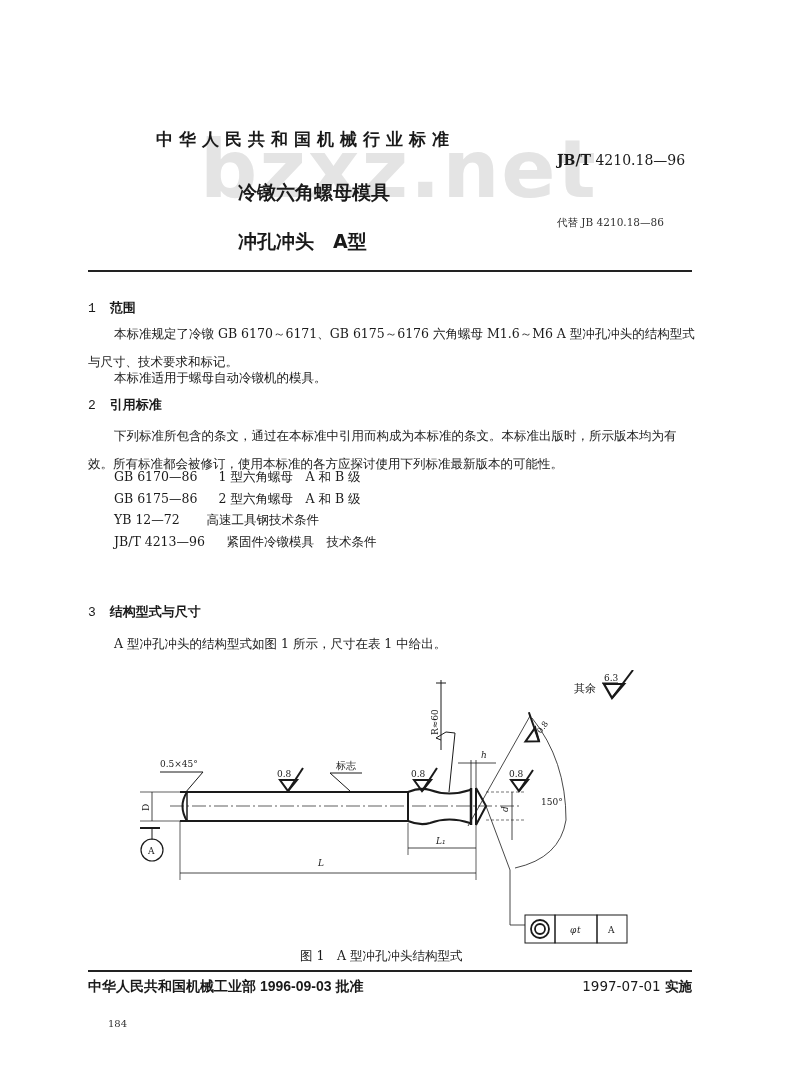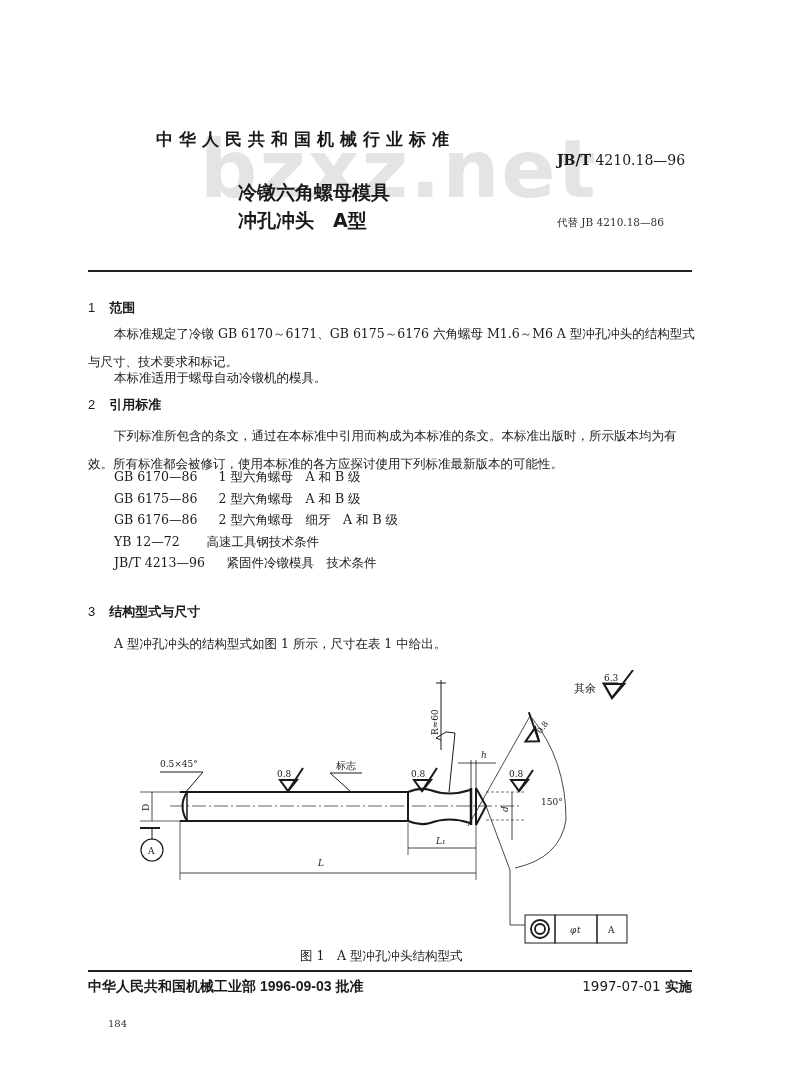--- a/index.html
+++ b/index.html
@@ -6,23 +6,23 @@
   body { width: 800px; height: 1072px; position: relative; overflow: hidden;
          font-family: "DejaVu Serif", "Liberation Serif", serif; color: #1a1a1a; }
   .abs { position: absolute; }
   .watermark { position: absolute; left: 200px; top: 130px; font-family: "DejaVu Sans", "Liberation Sans", sans-serif;
                font-weight: bold; font-size: 80px; color: #e4e4e4; letter-spacing: 2px; z-index: 0; line-height: 1; }
   .hdr-org { left: 120px; top: 128px; font-family: "DejaVu Sans", sans-serif; font-weight: bold; font-size: 17px; letter-spacing: 6px; z-index: 1; margin-left: 36px; }
   .std-no { left: 557px; top: 152px; font-size: 14px; z-index: 1; }
   .std-no b { font-family: "DejaVu Serif", serif; }
   .replaces { left: 557px; top: 190px; font-size: 10.5px; color: #333; z-index: 1; margin-top: 26px; }
   .title1 { left: 238px; top: 180px; font-family: "DejaVu Sans", sans-serif; font-weight: bold; font-size: 19px; z-index: 1; }
-  .title2 { left: 238px; top: 208px; font-family: "DejaVu Sans", sans-serif; font-weight: bold; font-size: 19px; z-index: 1; text-align: center; }
+  .title2 { left: 238px; top: 229px; font-family: "DejaVu Sans", sans-serif; font-weight: bold; font-size: 19px; z-index: 1; text-align: center; }
   .rule { position: absolute; left: 88px; width: 604px; height: 1.5px; background: #222; }
-  .sec-h { position: absolute; left: 88px; font-family: Liberation Sans, sans-serif; font-weight: bold; font-size: 13px; }
+  .sec-h { position: absolute; left: 88px; font-family: Liberation Mono, monospace; font-weight: bold; font-size: 13px; }
   .sec-h .num { font-weight: normal; margin-right: 14px; }
   .para { position: absolute; left: 88px; width: 610px; font-size: 12.5px; line-height: 28px; }
   .indent { text-indent: 26px; }
   .ref-list { position: absolute; left: 114px; font-size: 12.5px; line-height: 21.5px; }
   .ref-list div span.code { display: inline-block; min-width: 92px; }
   .figure { position: absolute; left: 120px; top: 670px; }
   .caption { position: absolute; left: 300px; top: 948px; font-size: 12.5px; }
   .footer-left { position: absolute; left: 88px; top: 978px; font-family: Liberation Sans, sans-serif; font-weight: bold; font-size: 14px; }
   .footer-right { position: absolute; right: 108px; top: 978px; font-family: "DejaVu Sans", sans-serif; font-size: 13.5px; }
   .footer-right b { font-weight: bold; }
@@ -50,21 +50,20 @@
 <div class="para indent" style="top:320px;">本标准规定了冷镦 GB 6170～6171、GB 6175～6176 六角螺母 M1.6～M6 A 型冲孔冲头的结构型式与尺寸、技术要求和标记。</div>
 <div class="para indent" style="top:364px;">本标准适用于螺母自动冷镦机的模具。</div>
 
 <div class="sec-h" style="top:396px;">
   <span class="num">2</span><span>引用标准</span>
 </div>
 <div class="para indent" style="top:422px;">下列标准所包含的条文，通过在本标准中引用而构成为本标准的条文。本标准出版时，所示版本均为有效。所有标准都会被修订，使用本标准的各方应探讨使用下列标准最新版本的可能性。</div>
 <div class="ref-list" style="top:466px;">
   <div><span class="code">GB 6170—86</span>　<span>1 型六角螺母　A 和 B 级</span></div>
   <div><span class="code">GB 6175—86</span>　<span>2 型六角螺母　A 和 B 级</span></div>
-  <div><span class="code">GB 6176—86</span>　<span>2 型六角螺母　细牙　A 和 B 级</span></div>
   <div><span class="code" style="min-width:80px">YB 12—72</span>　<span>高速工具钢技术条件</span></div>
   <div><span class="code" style="min-width:100px">JB/T 4213—96</span>　<span>紧固件冷镦模具　技术条件</span></div>
 </div>
 
 <div class="sec-h" style="top:603px;">
   <span class="num">3</span><span>结构型式与尺寸</span>
 </div>
 <div class="para indent" style="top:630px;">A 型冲孔冲头的结构型式如图 1 所示，尺寸在表 1 中给出。</div>
 
 <svg class="figure" width="560" height="280" viewBox="120 670 560 280" xmlns="http://www.w3.org/2000/svg" style="left:120px;top:670px;" font-family="DejaVu Serif, serif" font-size="9" fill="none" stroke="#1a1a1a">

